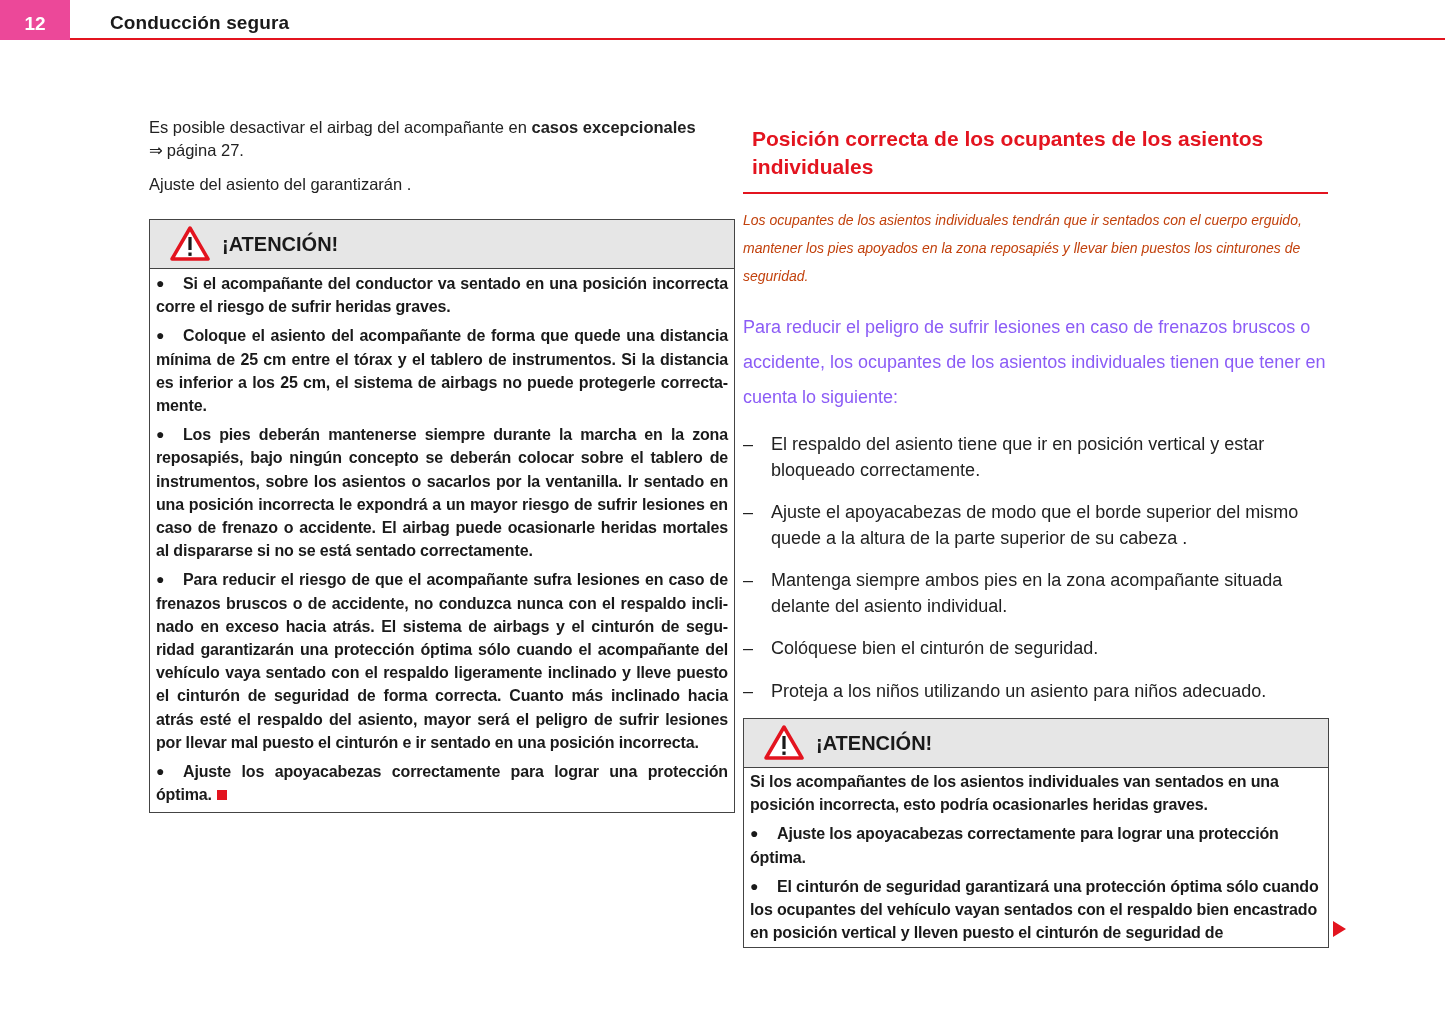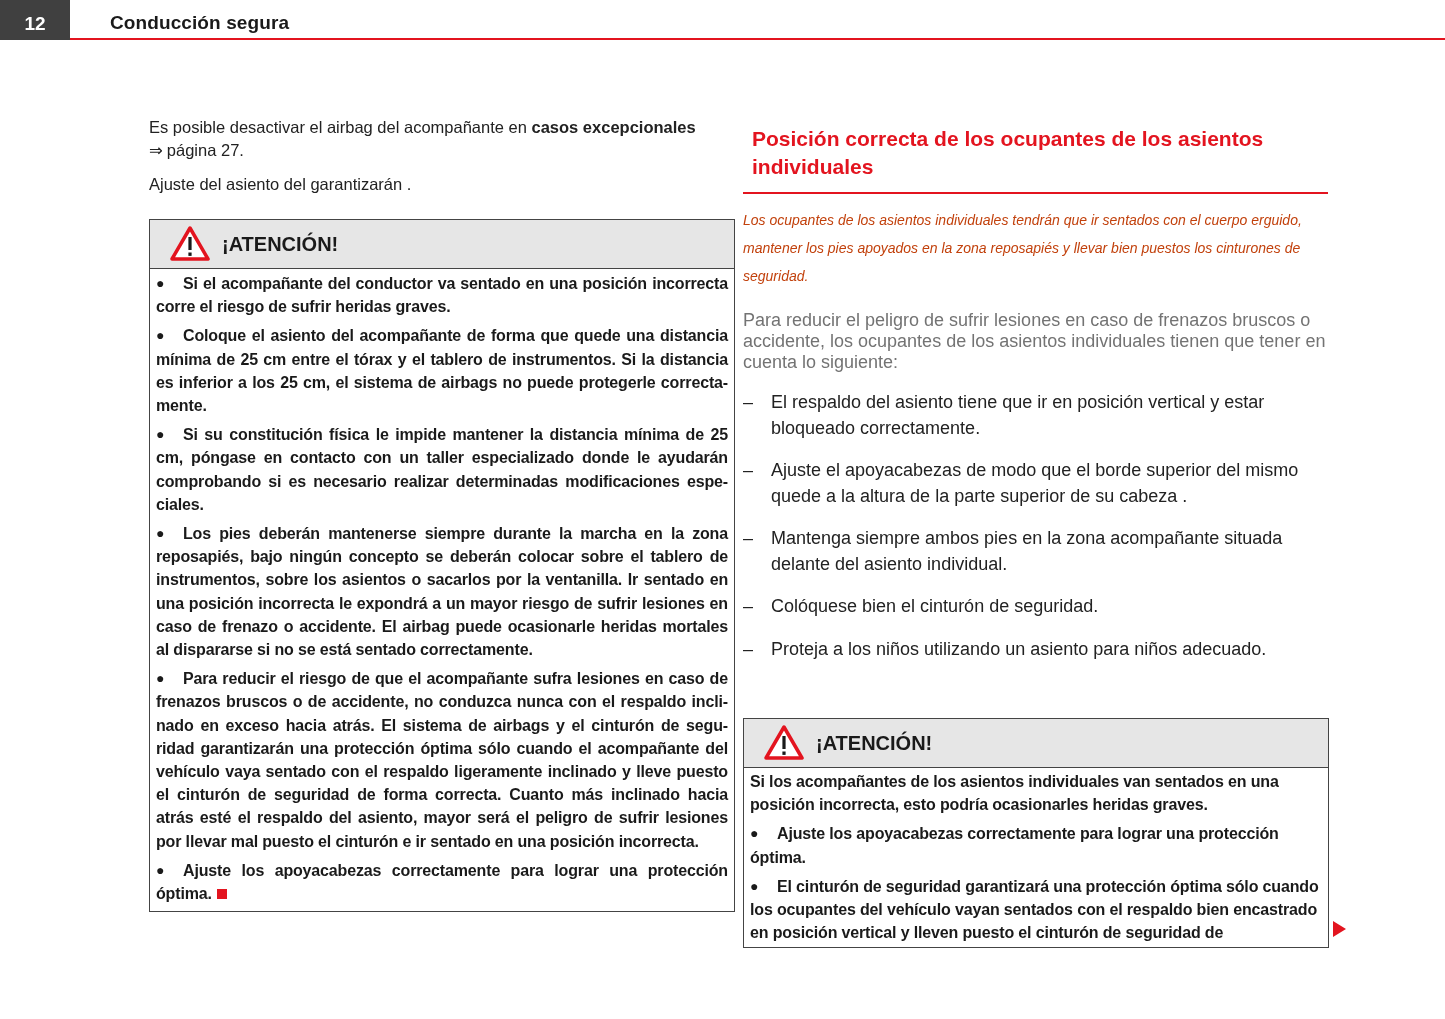--- a/index.html
+++ b/index.html
@@ -3,21 +3,21 @@
 <meta charset="utf-8">
 <style>
   html, body { margin: 0; padding: 0; }
   body {
     width: 1445px; height: 1019px; background: #ffffff; position: relative; overflow: hidden;
     font-family: "Liberation Sans", sans-serif; color: #1a1a1a;
   }
   
   .page-header { position: absolute; left: 0; top: 0; width: 1445px; height: 41px; }
   .page-num-box {
-    position: absolute; left: 0; top: 0; width: 70px; height: 40px; background: #404040;
+    position: absolute; left: 0; top: 0; width: 70px; height: 40px; background: #ec4899;
     color: #fff; font-weight: bold; font-size: 19px; line-height: 48px; text-align: center;
   }
   .chapter-title {
     position: absolute; left: 110px; top: 12px; font-size: 19px; font-weight: bold; color: #1a1a1a;
     letter-spacing: 0.1px;
     text-align: center;
   }
   .header-rule { position: absolute; left: 70px; top: 38px; width: 1375px; height: 2px; background: #e3141f; }
 
   
@@ -50,21 +50,21 @@
 
   
   .section-title {
     font-size: 21px; line-height: 28px; font-weight: bold; color: #e3141f; margin: 9px; padding-bottom: 2px;
   }
   .section-rule { height: 2px; background: #e3141f; margin: 2px 0 12px 0; }
   .intro { font-size: 14px; line-height: 28px; font-style: italic; color: #c2410c; margin: 3px 0 20px 0; }
   .list { margin: 14px 0 0 0; padding: 0; list-style: none; }
   .list-item { position: relative; padding-left: 28px; margin: 0 0 17px 0; font-size: 18px; line-height: 25.5px; color: #222; }
   .dash { position: absolute; left: 0; top: 0; }
-  .body-right { font-size: 18px; line-height: 21px; color: #737373; margin: 0; }
+  .body-right { font-size: 18px; line-height: 35px; color: #8b5cf6; margin: 0; }
 
   .warn-box-right { position: absolute; left: 743px; top: 718px; width: 584px; }
   .warn-box-right .warn-head { height: 48px; }
   .warn-box-right .warn-body { padding: 2px 6px 3px 6px; }
   .warn-box-right .warn-item { text-align: left; }
 
   .continue-arrow {
     position: absolute; left: 1333px; top: 921px; width: 0; height: 0;
     border-top: 8px solid transparent; border-bottom: 8px solid transparent; border-left: 13px solid #e3141f;
   }
@@ -90,21 +90,20 @@
       <svg class="warn-icon" viewBox="0 0 40 36">
         <path d="M20 2 L38 33 L2 33 Z" fill="#fff" stroke="#e3141f" stroke-width="3.5" stroke-linejoin="round"></path>
         <rect x="18.4" y="11" width="3.2" height="13" fill="#1a1a1a"></rect>
         <rect x="18.4" y="26.5" width="3.2" height="3.4" fill="#1a1a1a"></rect>
       </svg>
       <span class="warn-title">¡ATENCIÓN!</span>
     </div>
     <div class="warn-body">
       <p class="warn-item"><span class="bullet">●</span><span>Si el acompañante del conductor va sentado en una posición incorrecta corre el riesgo de sufrir heridas graves.</span></p>
       <p class="warn-item"><span class="bullet">●</span><span>Coloque el asiento del acompañante de forma que quede una distancia mínima de 25 cm entre el tórax y el tablero de instrumentos. Si la distancia es inferior a los 25 cm, el sistema de airbags no puede protegerle correcta-mente.</span></p>
-      <p class="warn-item"><span class="bullet">●</span><span>Si su constitución física le impide mantener la distancia mínima de 25 cm, póngase en contacto con un taller especializado donde le ayudarán comprobando si es necesario realizar determinadas modificaciones espe-ciales.</span></p>
       <p class="warn-item"><span class="bullet">●</span><span>Los pies deberán mantenerse siempre durante la marcha en la zona reposapiés, bajo ningún concepto se deberán colocar sobre el tablero de instrumentos, sobre los asientos o sacarlos por la ventanilla. Ir sentado en una posición incorrecta le expondrá a un mayor riesgo de sufrir lesiones en caso de frenazo o accidente. El airbag puede ocasionarle heridas mortales al dispararse si no se está sentado correctamente.</span></p>
       <p class="warn-item"><span class="bullet">●</span><span>Para reducir el riesgo de que el acompañante sufra lesiones en caso de frenazos bruscos o de accidente, no conduzca nunca con el respaldo incli-nado en exceso hacia atrás. El sistema de airbags y el cinturón de segu-ridad garantizarán una protección óptima sólo cuando el acompañante del vehículo vaya sentado con el respaldo ligeramente inclinado y lleve puesto el cinturón de seguridad de forma correcta. Cuanto más inclinado hacia atrás esté el respaldo del asiento, mayor será el peligro de sufrir lesiones por llevar mal puesto el cinturón e ir sentado en una posición incorrecta.</span></p>
       <p class="warn-item"><span class="bullet">●</span><span>Ajuste los apoyacabezas correctamente para lograr una protección óptima.</span><span class="end-square"></span></p>
     </div>
   </div>
 </div>
 
 <div class="col-right">
   <h2 class="section-title">Posición correcta de los ocupantes de los asientos individuales</h2>
   <div class="section-rule"></div>

